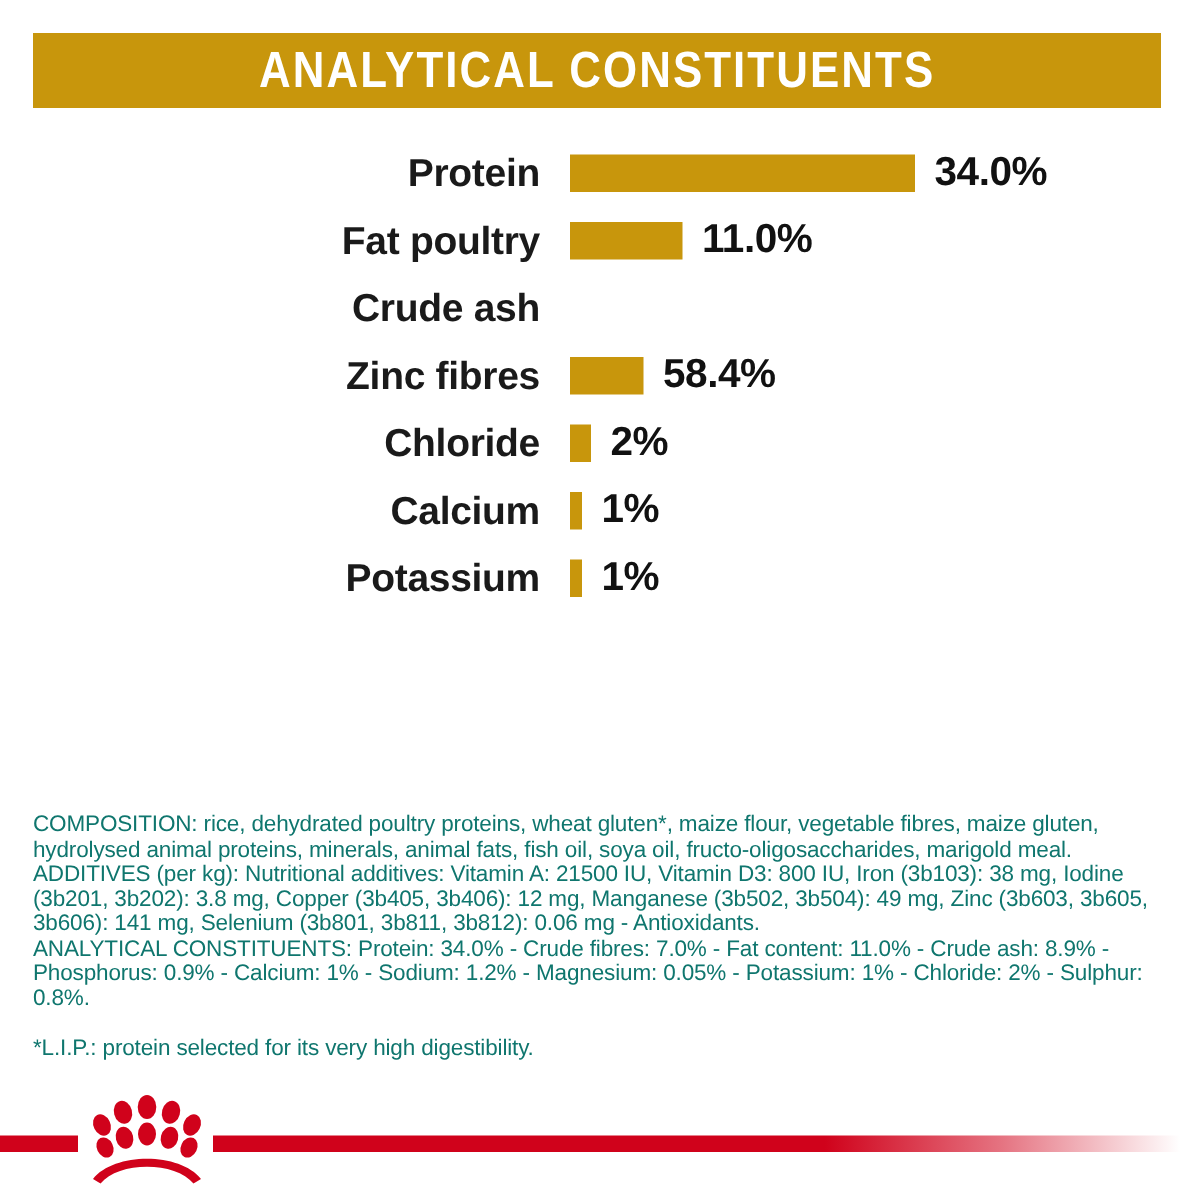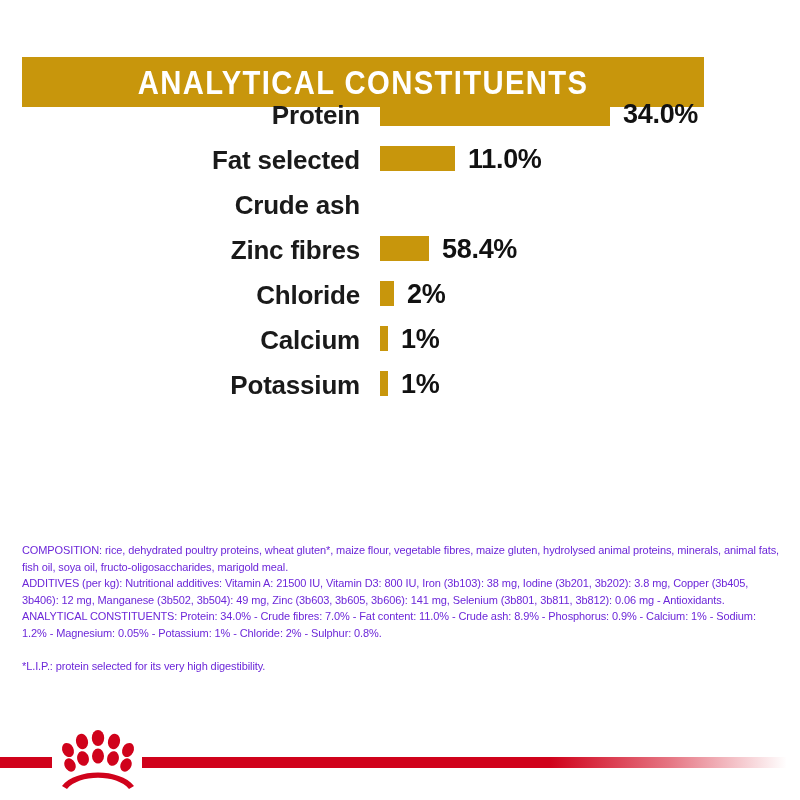--- a/index.html
+++ b/index.html
@@ -16,27 +16,26 @@
     position: relative;
     width: 800px;
     height: 800px;
     background: #ffffff;
   }
 
   
   .section-band {
     position: absolute;
     left: 22px;
-    width: 682px;
+    width: 752px;
     height: 50px;
     background: #C8960C;
     display: flex;
     align-items: center;
     justify-content: center;
-    margin-top: 35px;
   }
   .section-band-title {
     color: #FFFFFF;
     font-family: "Liberation Sans Narrow", "Liberation Sans", sans-serif;
     font-size: 34px;
     font-weight: bold;
     letter-spacing: 1.6px;
     transform: scaleX(0.86);
     transform-origin: center;
     white-space: nowrap;
@@ -67,21 +66,21 @@
     font-weight: bold;
     color: #1A1A1A;
     font-family: "Liberation Sans", sans-serif;
     letter-spacing: -0.2px;
     white-space: nowrap;
     line-height: 1;
     padding-left: 36px;
   }
   .chart-bar-wrap {
     display: flex;
-    align-items: flex-start;
+    align-items: flex-end;
     flex: 1;
   }
   .chart-bar {
     height: 25px;
     background: #C8960C;
     flex: none;
   }
   .chart-value {
     font-size: 27px;
     font-weight: bold;
@@ -92,23 +91,23 @@
     line-height: 1;
   }
 
   
   #ingredients-body {
     position: absolute;
     left: 22px;
     top: 542px;
     width: 760px;
     font-family: "Liberation Sans Narrow", "Liberation Sans", sans-serif;
-    font-size: 11px;
+    font-size: 15px;
     line-height: 16.5px;
-    color: #6d28d9;
+    color: #0f766e;
     letter-spacing: -0.1px;
   }
   #ingredients-body p { margin: 0; }
   #ingredients-body p.spaced { margin-top: 17px; }
 
   
   #footer {
     position: absolute;
     left: 0;
     bottom: 0;
@@ -152,21 +151,21 @@
 
     <div class="chart-row">
       <div class="chart-label">Protein</div>
       <div class="chart-bar-wrap">
         <div class="chart-bar" style="width: 230px;"></div>
         <div class="chart-value">34.0%</div>
       </div>
     </div>
 
     <div class="chart-row">
-      <div class="chart-label">Fat selected</div>
+      <div class="chart-label">Fat poultry</div>
       <div class="chart-bar-wrap">
         <div class="chart-bar" style="width: 75px;"></div>
         <div class="chart-value">11.0%</div>
       </div>
     </div>
 
     <div class="chart-row">
       <div class="chart-label">Crude ash</div>
     </div>
 

